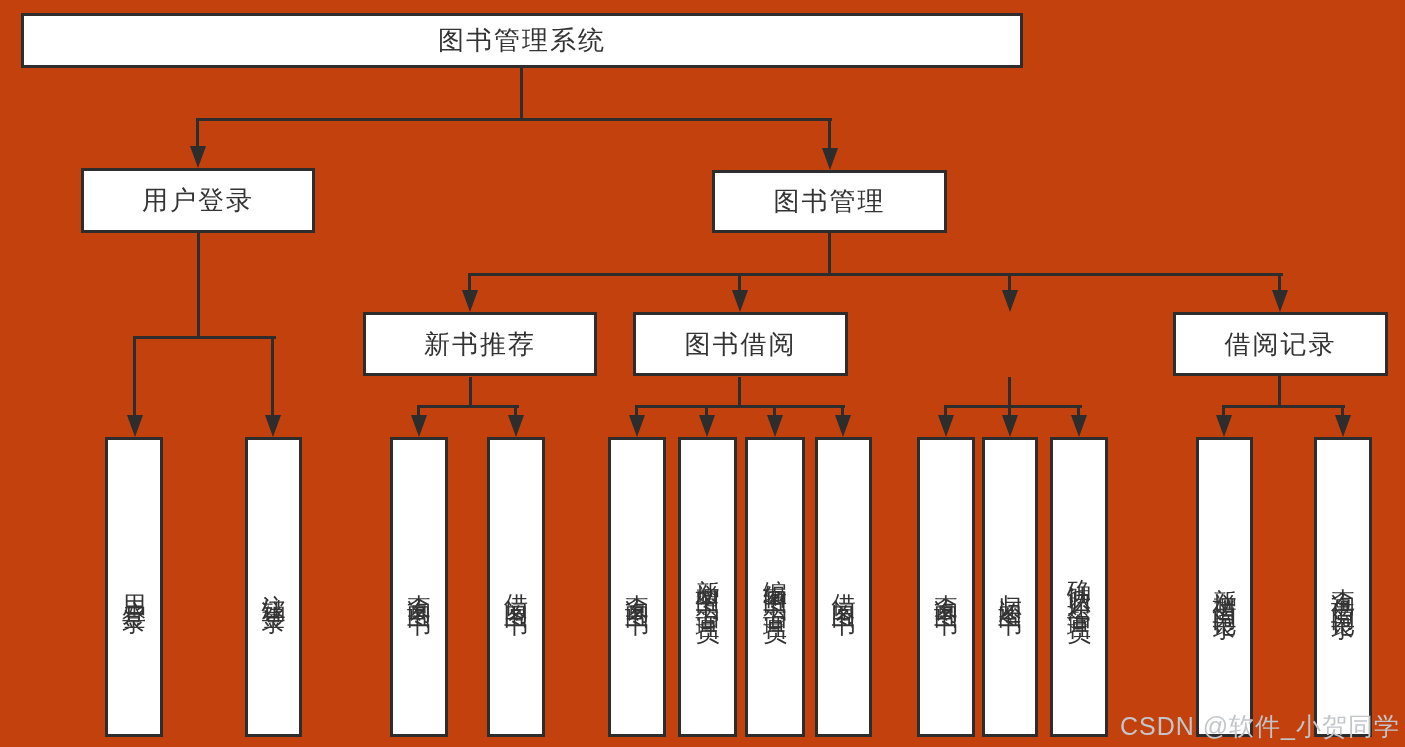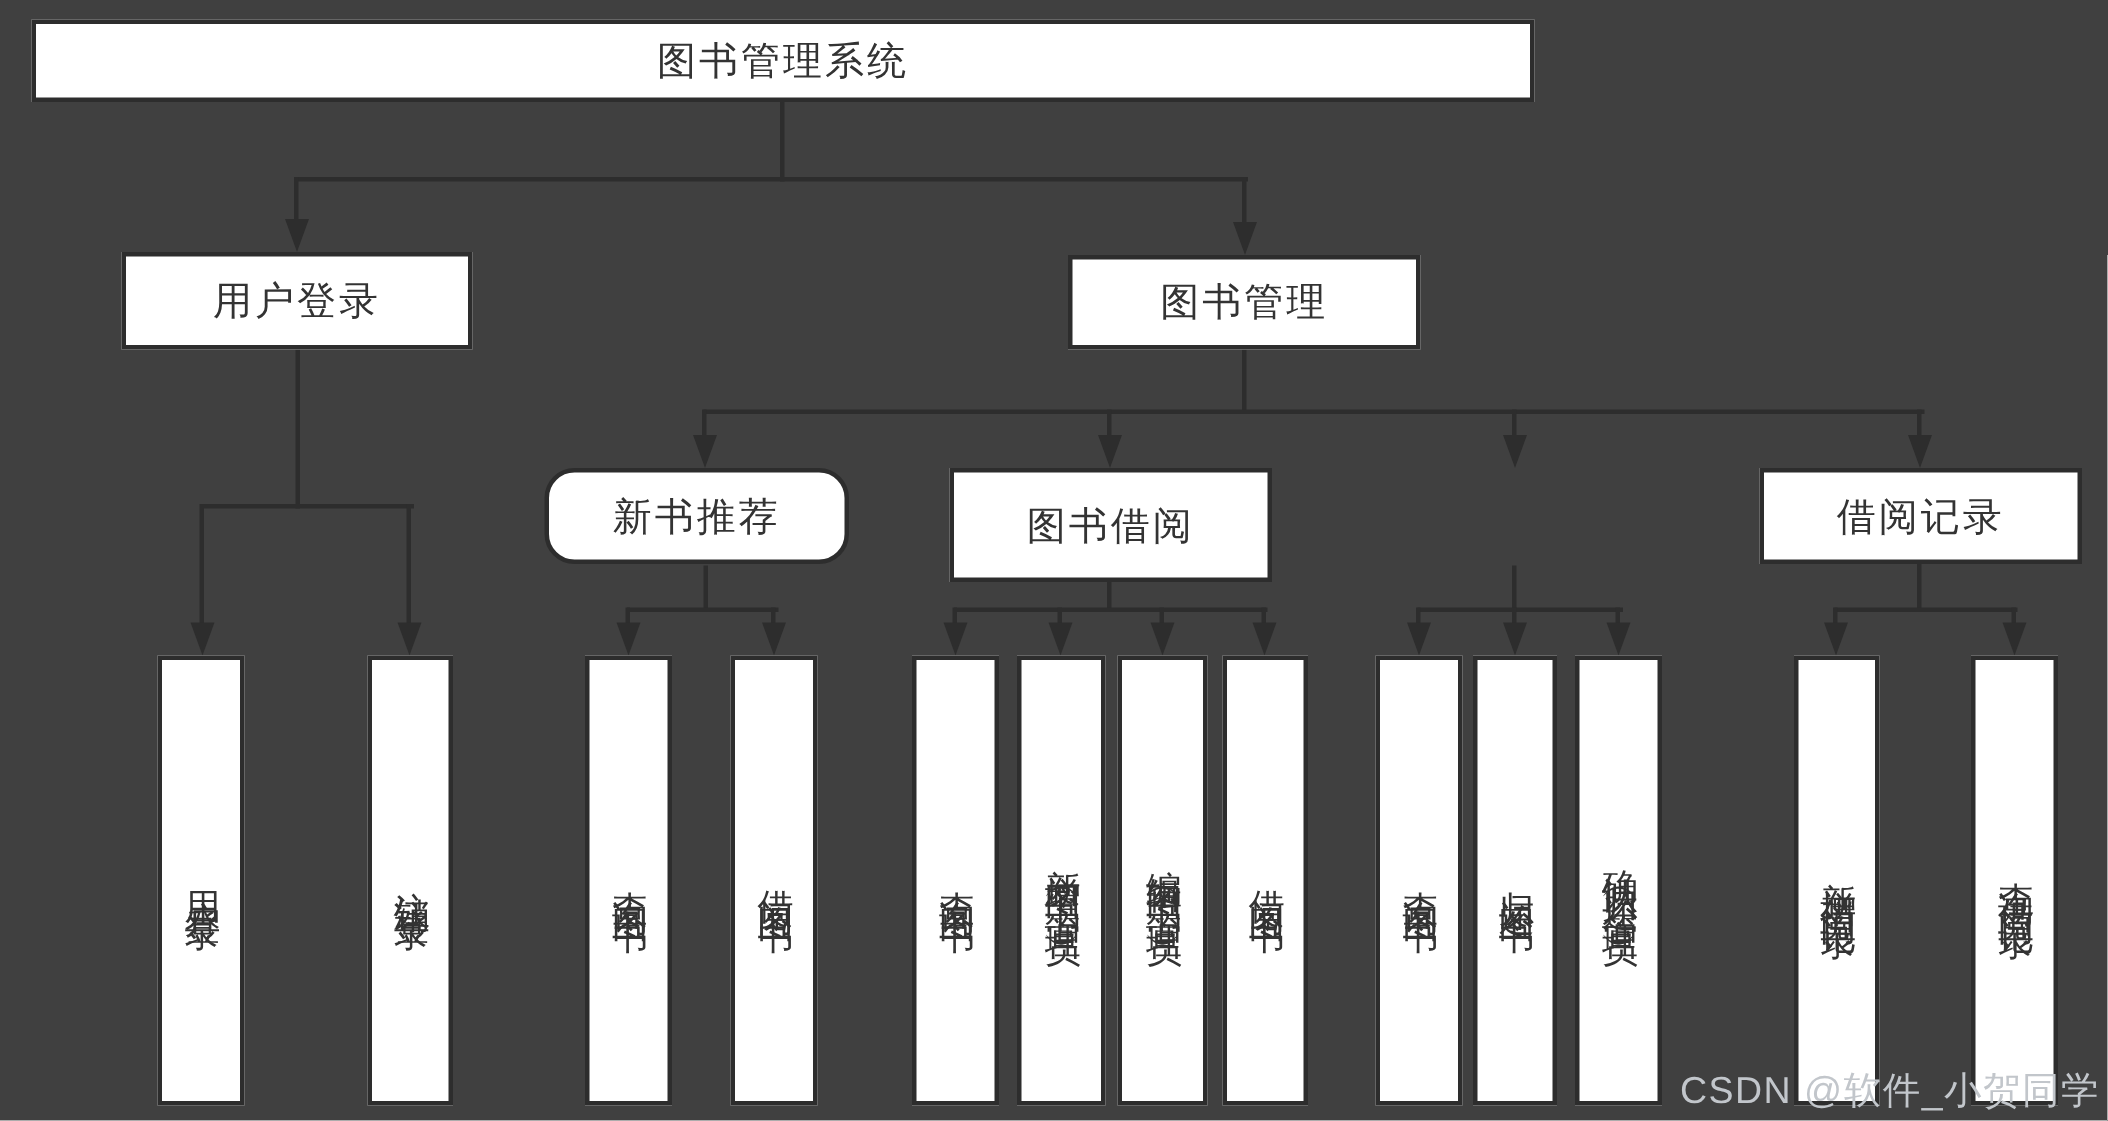--- a/index.html
+++ b/index.html
@@ -1,20 +1,20 @@
 <!DOCTYPE html>
 <html><head>
 <meta charset="utf-8">
 <style>
   html, body { margin: 0; padding: 0; background: #ffffff; }
   #stage {
     position: relative;
     width: 1405px;
     height: 747px;
-    background: #404040;
+    background: #c2410c;
     font-family: "Liberation Sans", "DejaVu Sans", sans-serif;
     overflow: hidden;
   }
   .hbox {
     position: absolute;
     box-sizing: border-box;
     border: 3px solid #2d2d2d;
     background: #ffffff;
     display: flex;
     align-items: center;
@@ -79,22 +79,22 @@
 </head>
 <body>
 
 <div id="stage">
 
   <div class="hbox" style="left:21px; top:13px; width:1002px; height:55px;">图书管理系统</div>
 
   <div class="hbox" style="left:81px; top:168px; width:234px; height:65px;">用户登录</div>
   <div class="hbox" style="left:712px; top:170px; width:235px; height:63px;">图书管理</div>
 
-  <div class="hbox" style="left:363px; top:312px; width:203px; height:64px;border-radius:20px;">新书推荐</div>
-  <div class="hbox" style="left:633px; top:312px; width:215px; height:76px;">图书借阅</div>
+  <div class="hbox" style="left:363px; top:312px; width:234px; height:64px;">新书推荐</div>
+  <div class="hbox" style="left:633px; top:312px; width:215px; height:64px;">图书借阅</div>
   <div class="hbox" style="left:1173px; top:312px; width:215px; height:64px;">借阅记录</div>
 
   <div class="vbox" style="left:105px; width:58px;">
     <span class="vtext">用户登录</span>
   </div>
   <div class="vbox" style="left:245px; width:57px;">
     <span class="vtext">注销登录</span>
   </div>
 
   <div class="vbox" style="left:390px; width:58px;">

